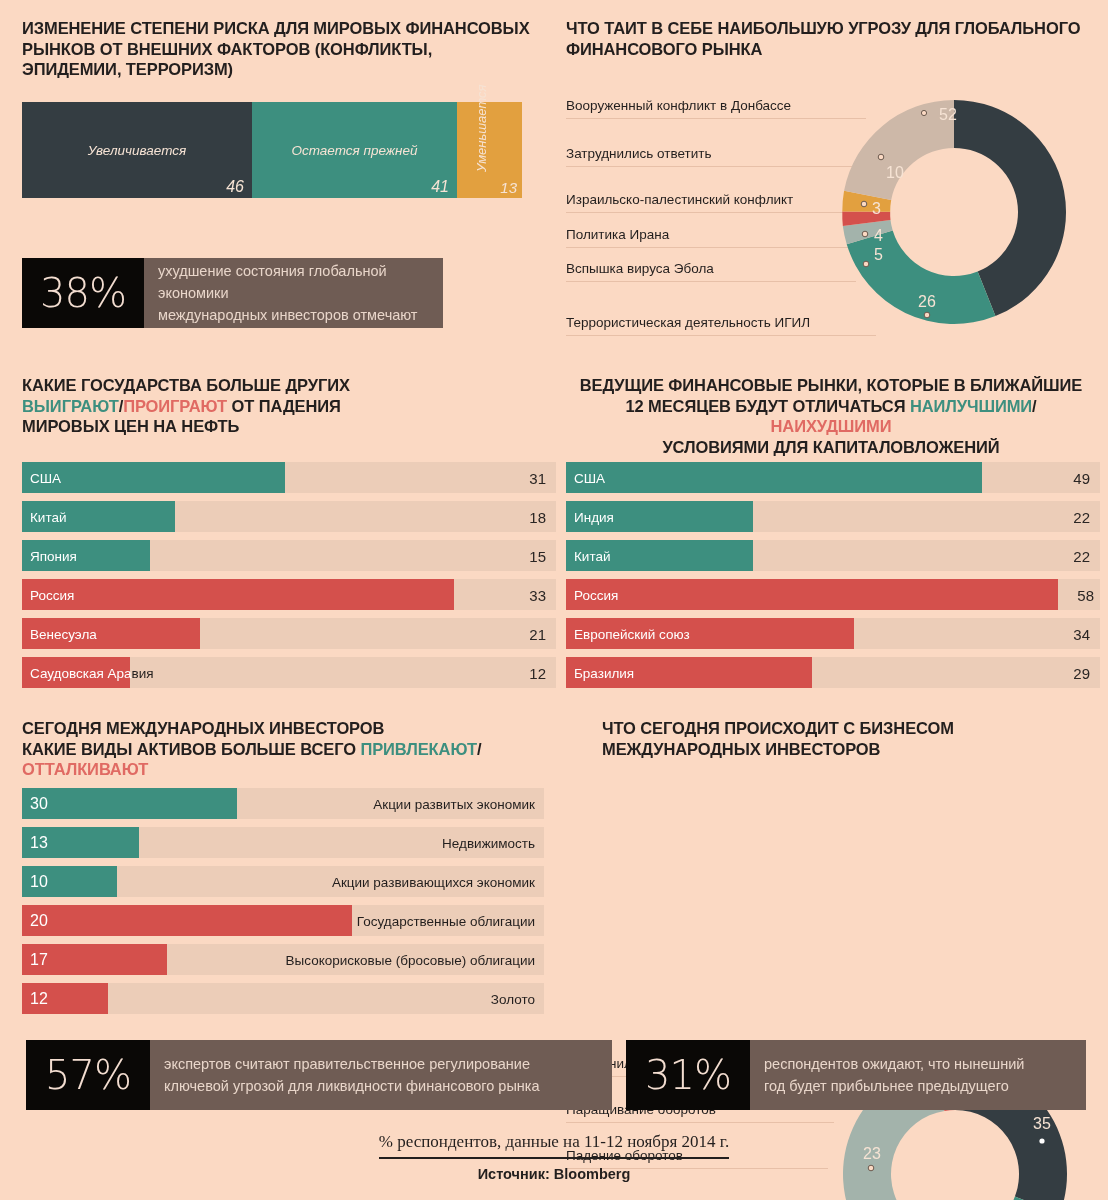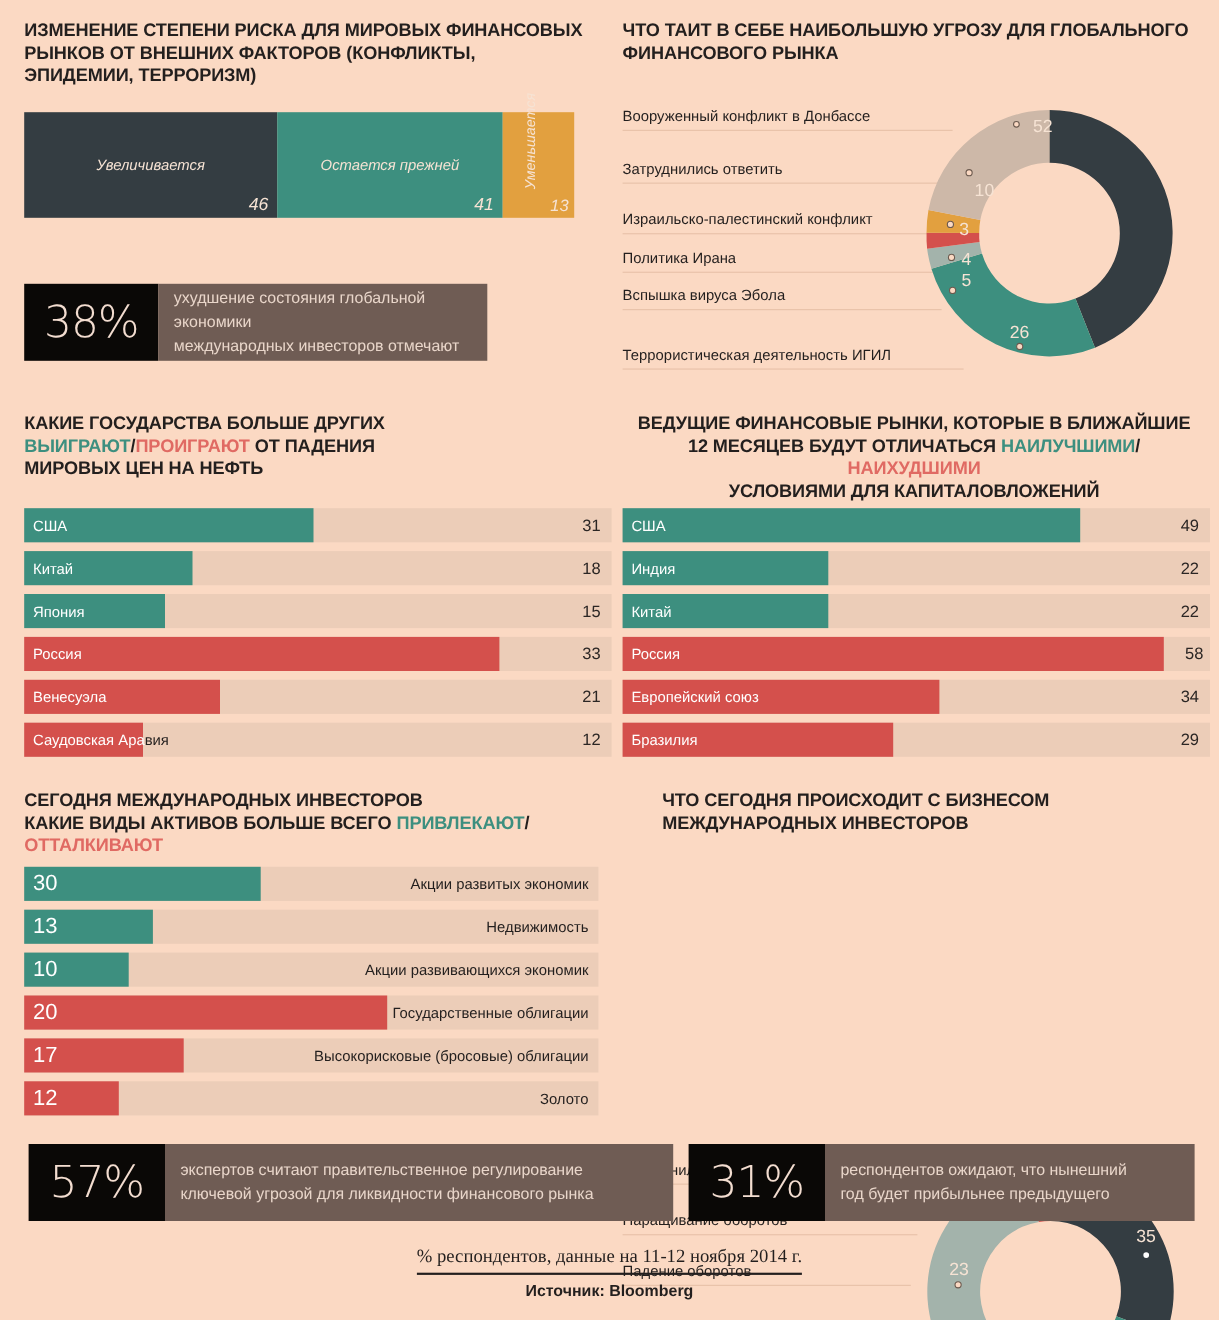--- a/index.html
+++ b/index.html
@@ -74,21 +74,21 @@
   .row .num{
     position:absolute;right:10px;top:50%;transform:translateY(-50%);
     font-size:15px;color:#2b2624;
   }
 
   
   .arow{position:relative;height:31px;margin-bottom:8px;background:#eccdb8;}
   .arow .fill{position:absolute;left:0;top:0;bottom:0;}
   .arow .num{
     position:absolute;left:8px;top:50%;transform:translateY(-50%);
-    font-size:20px;color:#ffffff;z-index:2;
+    font-size:16px;color:#ffffff;z-index:2;
   }
   .arow .name{
     position:absolute;right:9px;top:50%;transform:translateY(-50%);
     font-size:13.5px;color:#231f1e;white-space:nowrap;
   }
 
   
   .donut-block{position:relative;}
   .leader{position:absolute;height:0;border-top:1px solid #e7c0a8;}
   .dlabel{position:absolute;font-size:13.5px;color:#231f1e;white-space:nowrap;}

